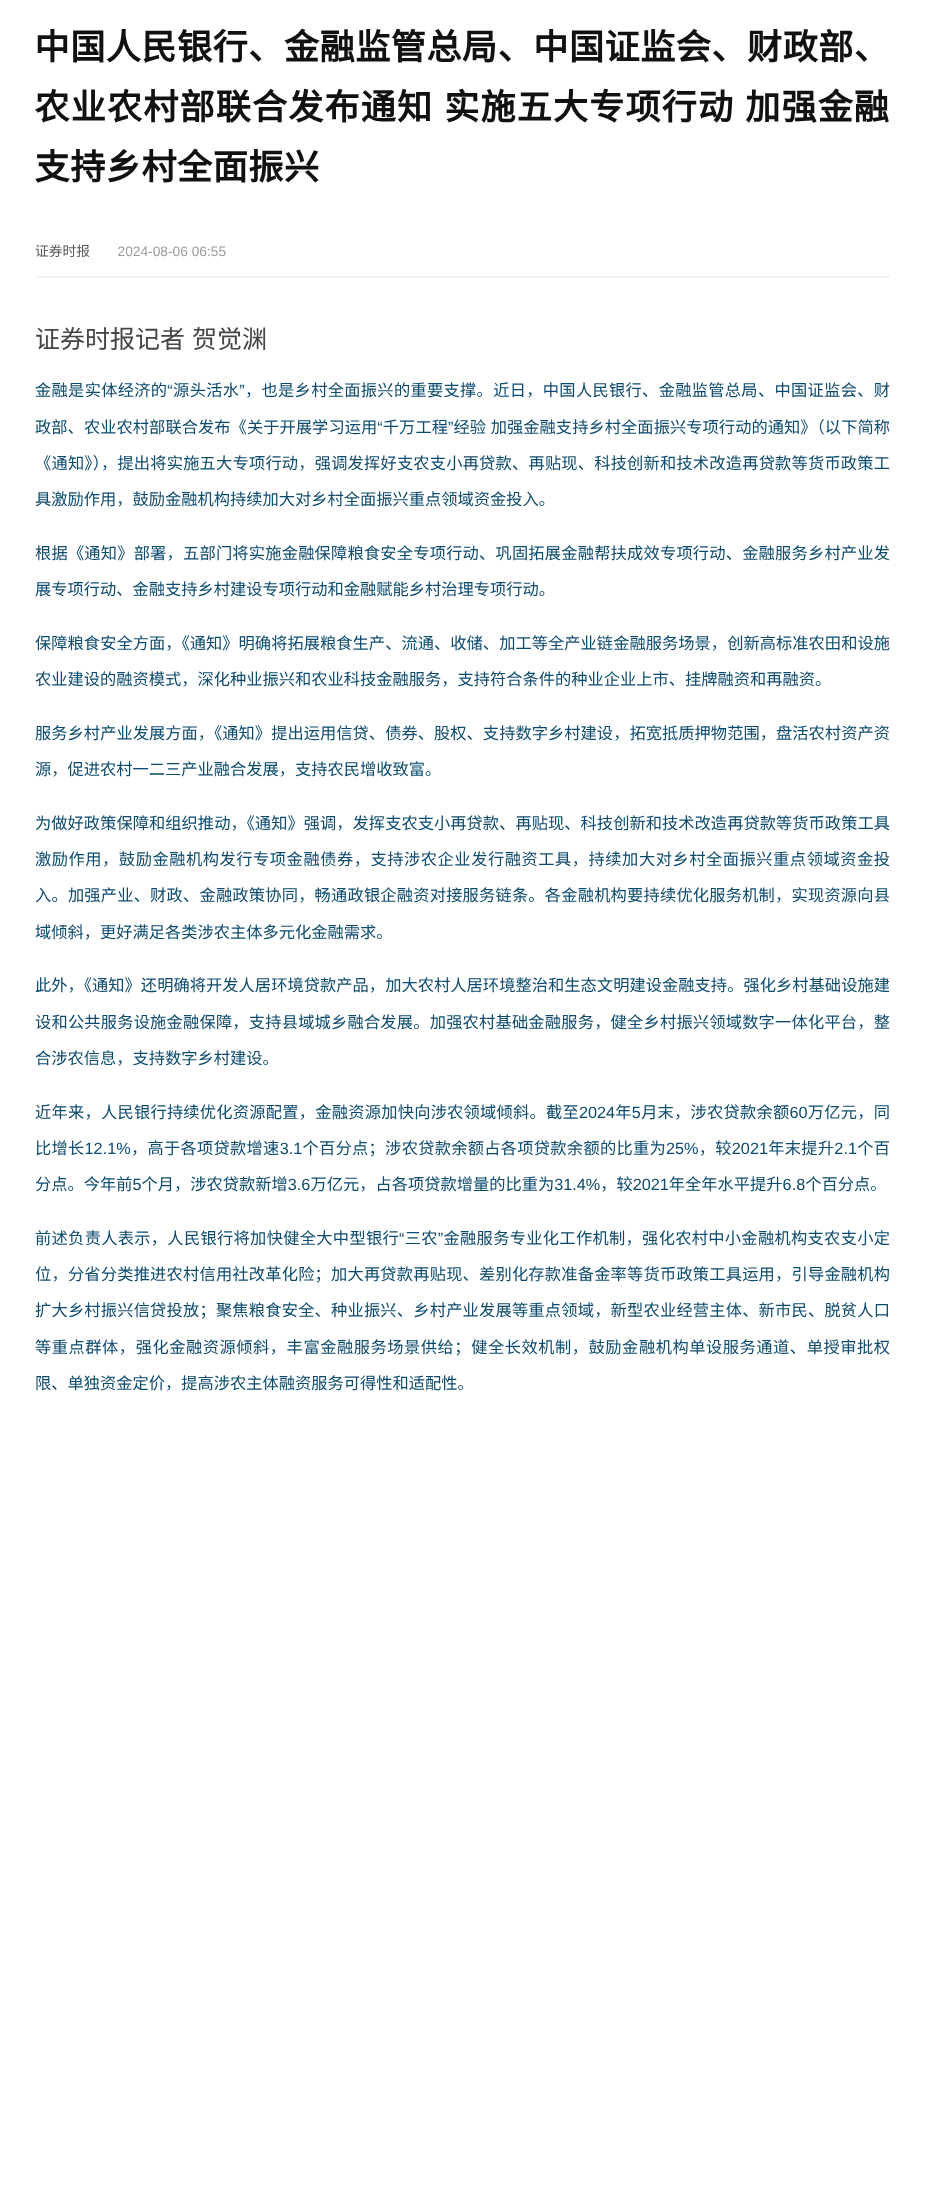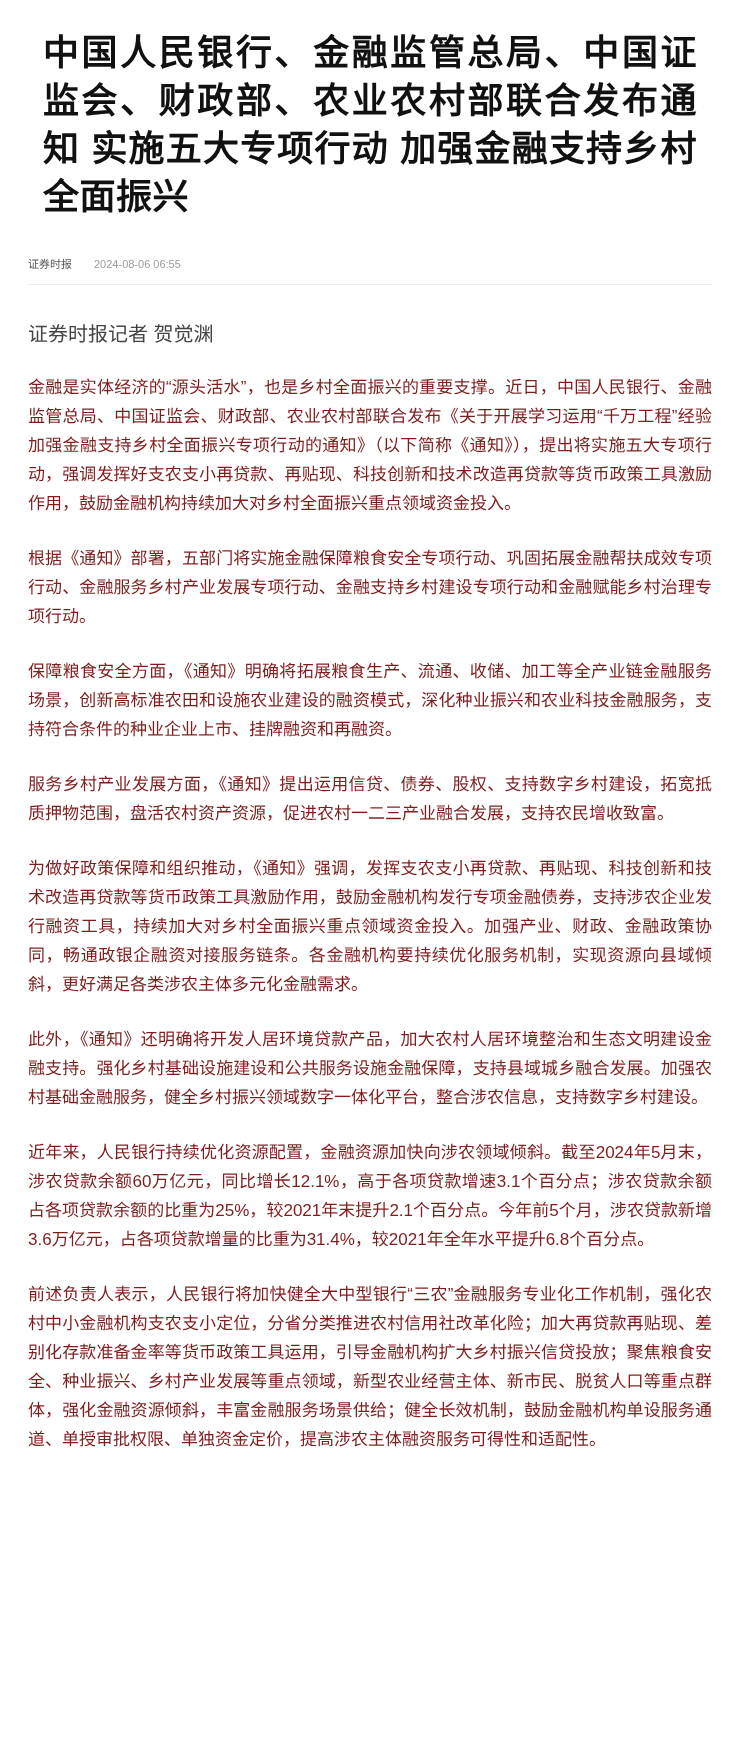--- a/index.html
+++ b/index.html
@@ -11,22 +11,22 @@
     width: 740px;
     font-family: "Liberation Sans", "DejaVu Sans", sans-serif;
     -webkit-font-smoothing: antialiased;
   }
   .article {
     padding: 14px 28px 20px 28px;
     box-sizing: border-box;
     width: 740px;
   }
   .article-title {
-    margin: 15px;
-    font-size: 36px;
+    margin: 0;
+    font-size: 28px;
     line-height: 48px;
     font-weight: 700;
     color: #111111;
     letter-spacing: 0.5px;
     text-align: justify;
   }
   .meta-row {
     margin-top: 34px;
     display: flex;
     align-items: baseline;
@@ -47,24 +47,24 @@
   }
   .byline {
     margin: 33px 0 0 0;
     font-size: 20px;
     color: #444444;
   }
   .article-body {
     margin-top: 4px;
   }
   .paragraph {
-    margin: 26px 0 0 0;
-    font-size: 17px;
+    margin: 14px 0 0 0;
+    font-size: 13px;
     line-height: 29px;
-    color: #7f1d1d;
+    color: #0c4a6e;
     text-align: justify;
     word-break: break-all;
   }
 </style>
 </head>
 <body>
 
 <article class="article">
 
   <h1 class="article-title">中国人民银行、金融监管总局、中国证监会、财政部、农业农村部联合发布通知 实施五大专项行动 加强金融支持乡村全面振兴</h1>

